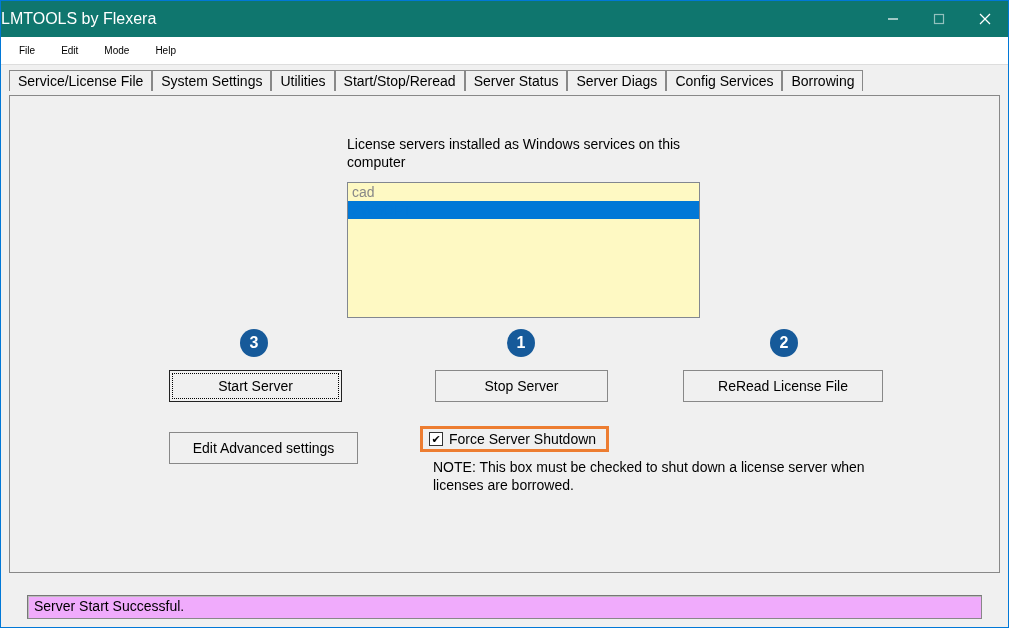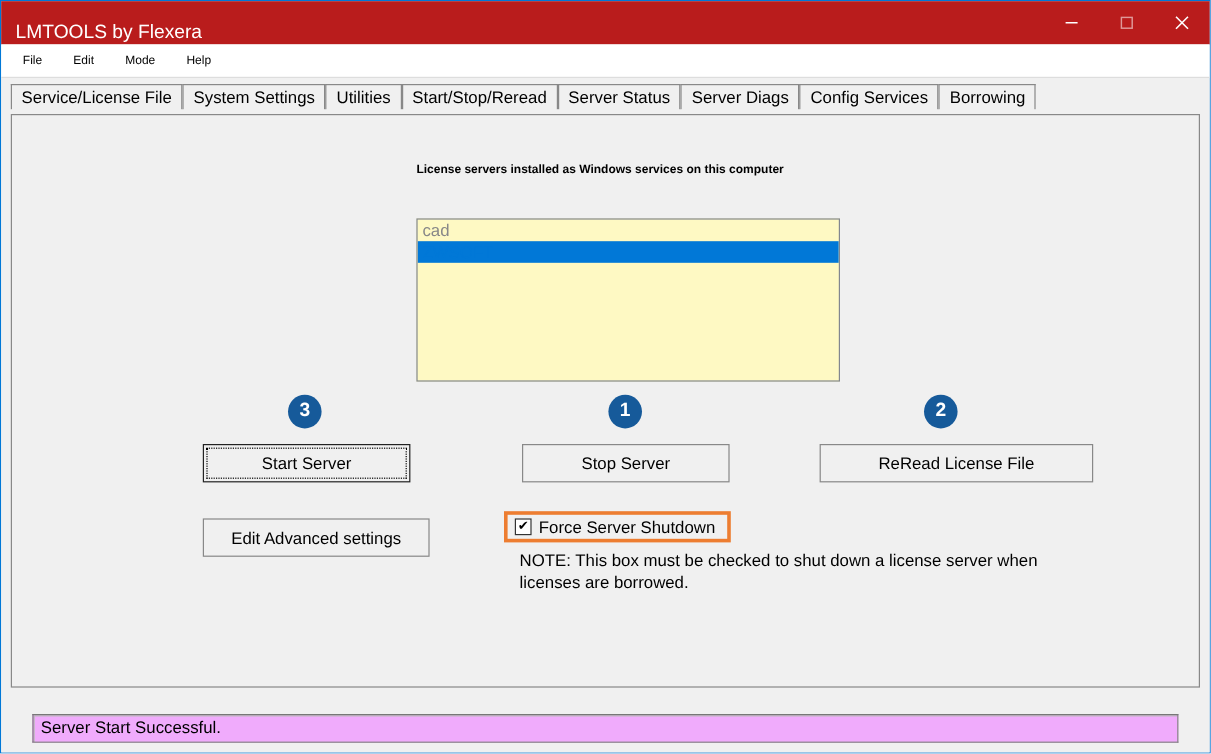--- a/index.html
+++ b/index.html
@@ -1,31 +1,31 @@
 <!DOCTYPE html>
 <html><head>
 <meta charset="utf-8">
 <style>
   * { box-sizing: border-box; }
   html, body { margin: 0; padding: 0; font-family: "Segoe UI", Tahoma, sans-serif; font-size: 13px; background: #fff; }
   .window { width: 1009px; height: 628px; border: 1px solid #0178d7; display: flex; flex-direction: column; background: #f0f0f0; }
-  .titlebar { background: #b91c1c; color: #fff; display: flex; align-items: flex-end; height: 36px; padding-left: 12px; }
+  .titlebar { background: #0f766e; color: #fff; display: flex; align-items: center; height: 36px; }
   .titlebar-title { flex: 1; font-size: 16px; }
   .titlebar-buttons { display: flex; }
   .titlebar-btn { width: 46px; height: 36px; display: flex; align-items: center; justify-content: center; color: #fff; }
   .titlebar-btn svg { width: 12px; height: 12px; }
 
   .menubar { background: #fff; display: flex; align-items: center; height: 28px; padding: 0 6px; gap: 2px; font-size: 10px; border-bottom: 1px solid #ddd; }
   .menu-item { padding: 2px 12px; }
 
   .client { flex: 1; padding: 4px 8px 8px 8px; display: flex; flex-direction: column; background: #f0f0f0; }
 
   .panel { flex: 1; border: 1px solid #888; background: #f0f0f0; position: relative; }
 
-  .heading-text { position: absolute; left: 337px; top: 40px; width: 380px; font-size: 10px; line-height: 1.25; font-weight: bold; }
+  .heading-text { position: absolute; left: 337px; top: 40px; width: 380px; font-size: 14px; line-height: 1.25; }
 
   .listbox { position: absolute; left: 337px; top: 86px; width: 353px; height: 136px; background: #fef9c3; border: 1px solid #828790; overflow: hidden; font-size: 14px; }
   .listbox-item { padding: 0 4px; line-height: 18px; height: 18px; }
   .listbox-item.unselected { color: #888; }
   .listbox-item.selected { background: #0178d7; color: #0178d7; }
 
   .btn { position: absolute; background: #f0f0f0; border: 1px solid #888; font-size: 14px; text-align: center; height: 32px; line-height: 30px; padding: 0 8px; }
   .btn.focused { outline: 1px dotted #000; outline-offset: -4px; border: 1.5px solid #222; }
 
   .badge { position: absolute; width: 28px; height: 28px; border-radius: 50%; background: #165a9a; color: #fff; display: flex; align-items: center; justify-content: center; font-size: 16px; font-weight: 600; }
@@ -102,21 +102,21 @@
         <div class="listbox-item unselected">cad</div>
         <div class="listbox-item selected">ZWSOFT</div>
       </div>
 
       <div class="badge" style="left:230px; top:233px;">3</div>
       <div class="badge" style="left:497px; top:233px;">1</div>
       <div class="badge" style="left:760px; top:233px;">2</div>
 
       <div class="btn focused" style="left:159px; top:274px; width:173px;">Start Server</div>
       <div class="btn" style="left:425px; top:274px; width:173px;">Stop Server</div>
-      <div class="btn" style="left:673px; top:274px; width:228px;">ReRead License File</div>
+      <div class="btn" style="left:673px; top:274px; width:200px;">ReRead License File</div>
       <div class="btn" style="left:159px; top:336px; width:189px;">Edit Advanced settings</div>
 
       <div class="checkbox-wrap">
         <div class="checkbox">
           <span>✔</span>
         </div>
         <span>Force Server Shutdown</span>
       </div>
 
       <div class="note">NOTE:  This box must be checked to shut down a license server when licenses are borrowed.</div>

